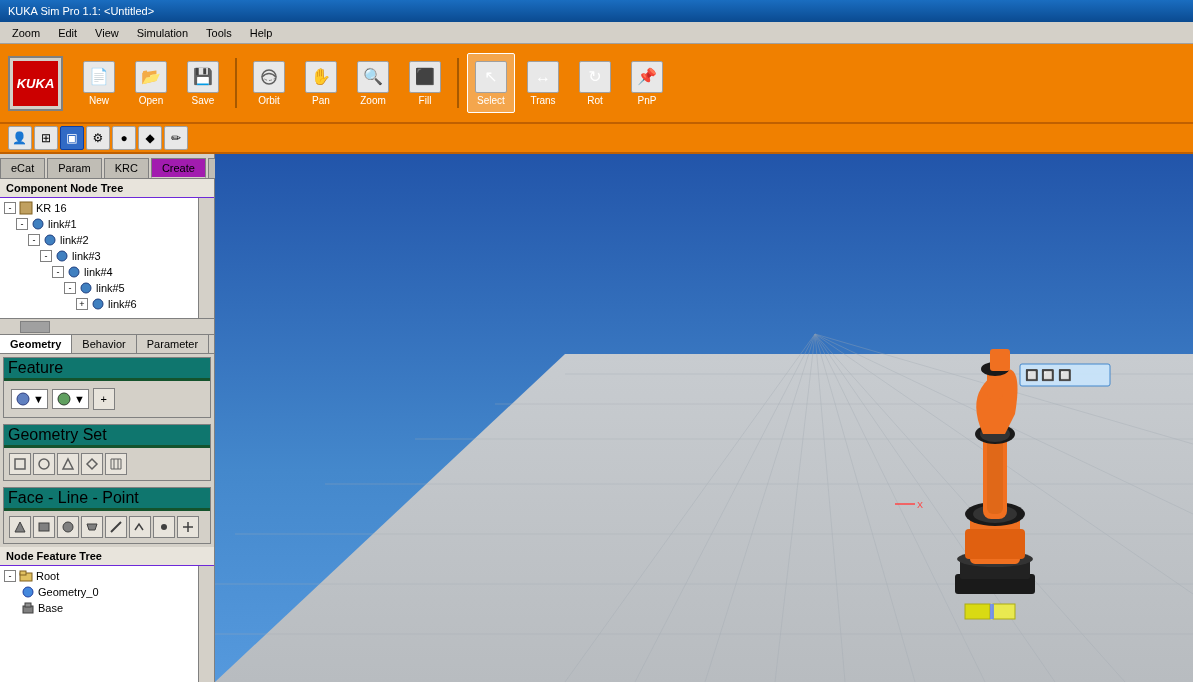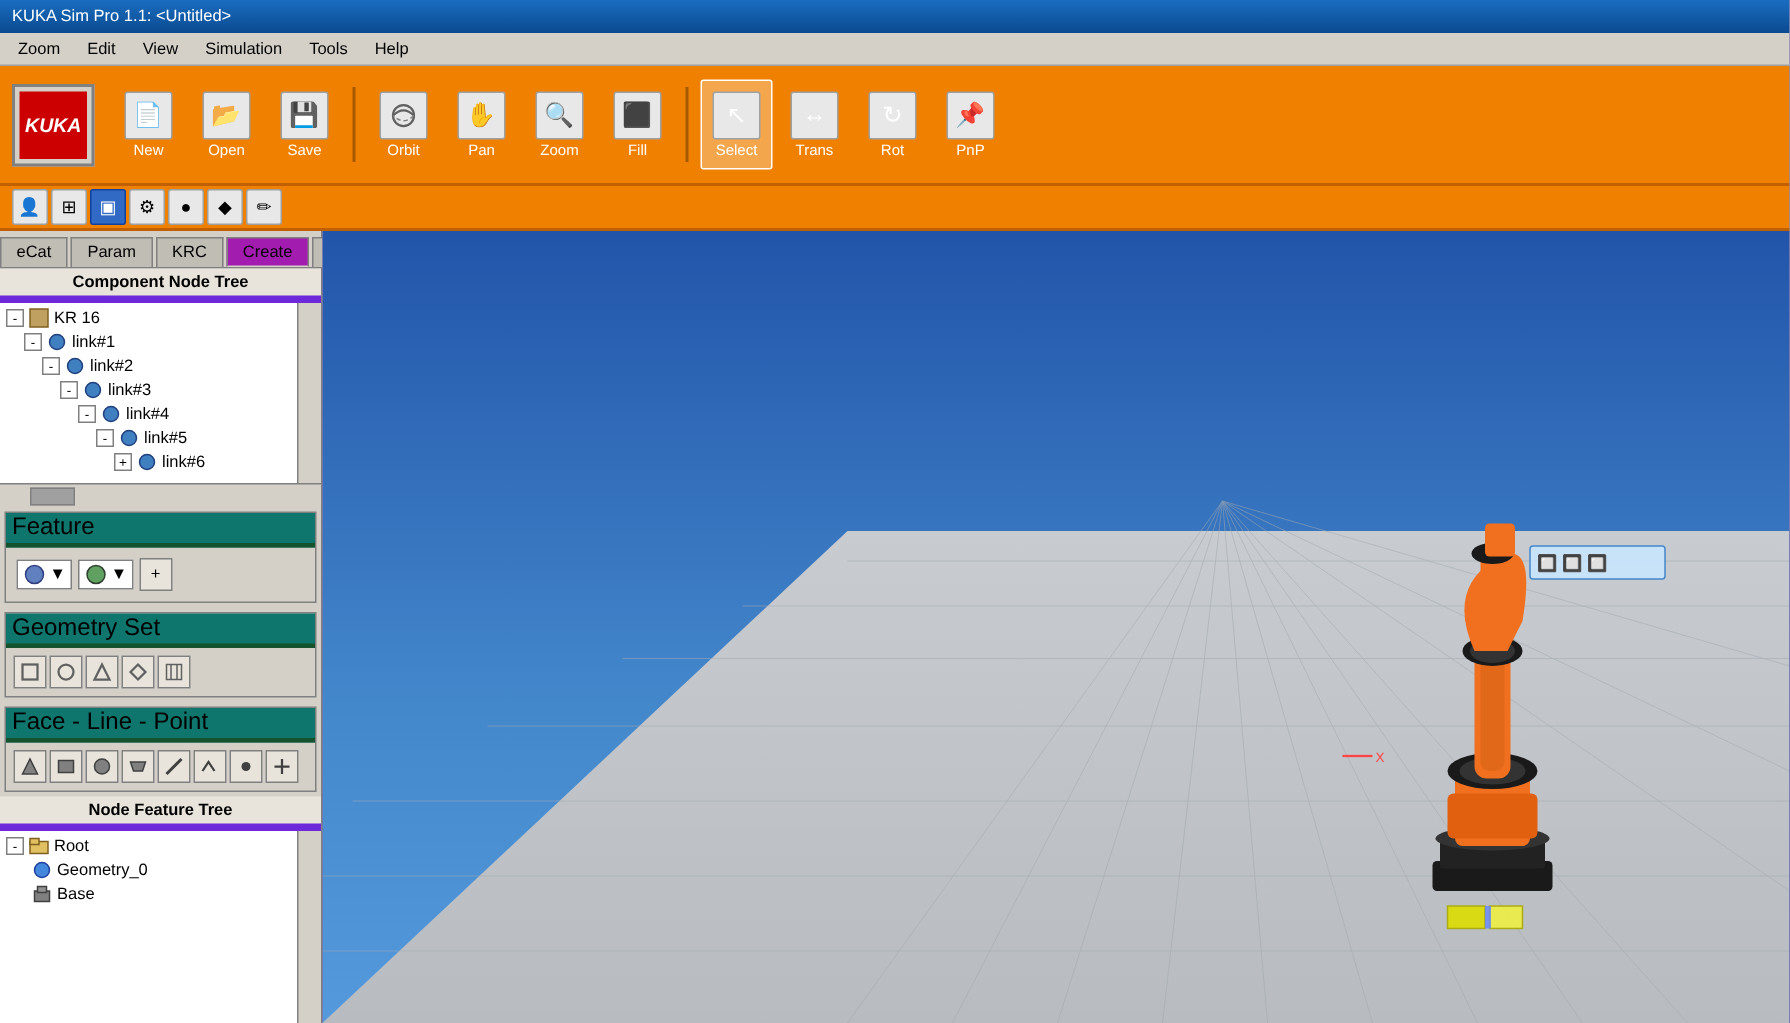--- a/index.html
+++ b/index.html
@@ -164,22 +164,22 @@
       border-bottom: 1px solid #d4d0c8;
       z-index: 1;
     }
 
     
     .panel-header {
       background: #e8e4dc;
       padding: 3px 6px;
       font-size: 11px;
       font-weight: bold;
-      border-bottom: 5px solid #6d28d9;
-      text-align: center;
+      border-bottom: 1px solid #6d28d9;
+      text-align: left;
     }
 
     .tree-container {
       flex: 1;
       overflow: auto;
       background: white;
       padding: 2px;
     }
     .tree-item {
       display: flex;
@@ -491,20 +491,25 @@
           <span>link#6</span>
         </div>
       </div>
       <div class="scrollbar"></div>
     </div>
 
     <div class="horiz-scroll" style="flex:none;">
       <div style="width:30px; height:12px; background:#a0a0a0; margin-left:20px; border:1px solid #808080;"></div>
     </div>
 
+    <div class="geo-tab-bar">
+      <div class="geo-tab active">Geometry</div>
+      <div class="geo-tab">Behavior</div>
+      <div class="geo-tab">Parameter</div>
+    </div>
 
     <div class="geo-section">
       <div class="geo-section-label">Feature</div>
       <div class="feature-row">
         <div class="feature-select">
           <svg width="16" height="16" viewBox="0 0 16 16">
               <circle cx="8" cy="8" r="6" fill="#6080c0" stroke="#304080" stroke-width="1"></circle>
             </svg>
           <span>▼</span>
         </div>

